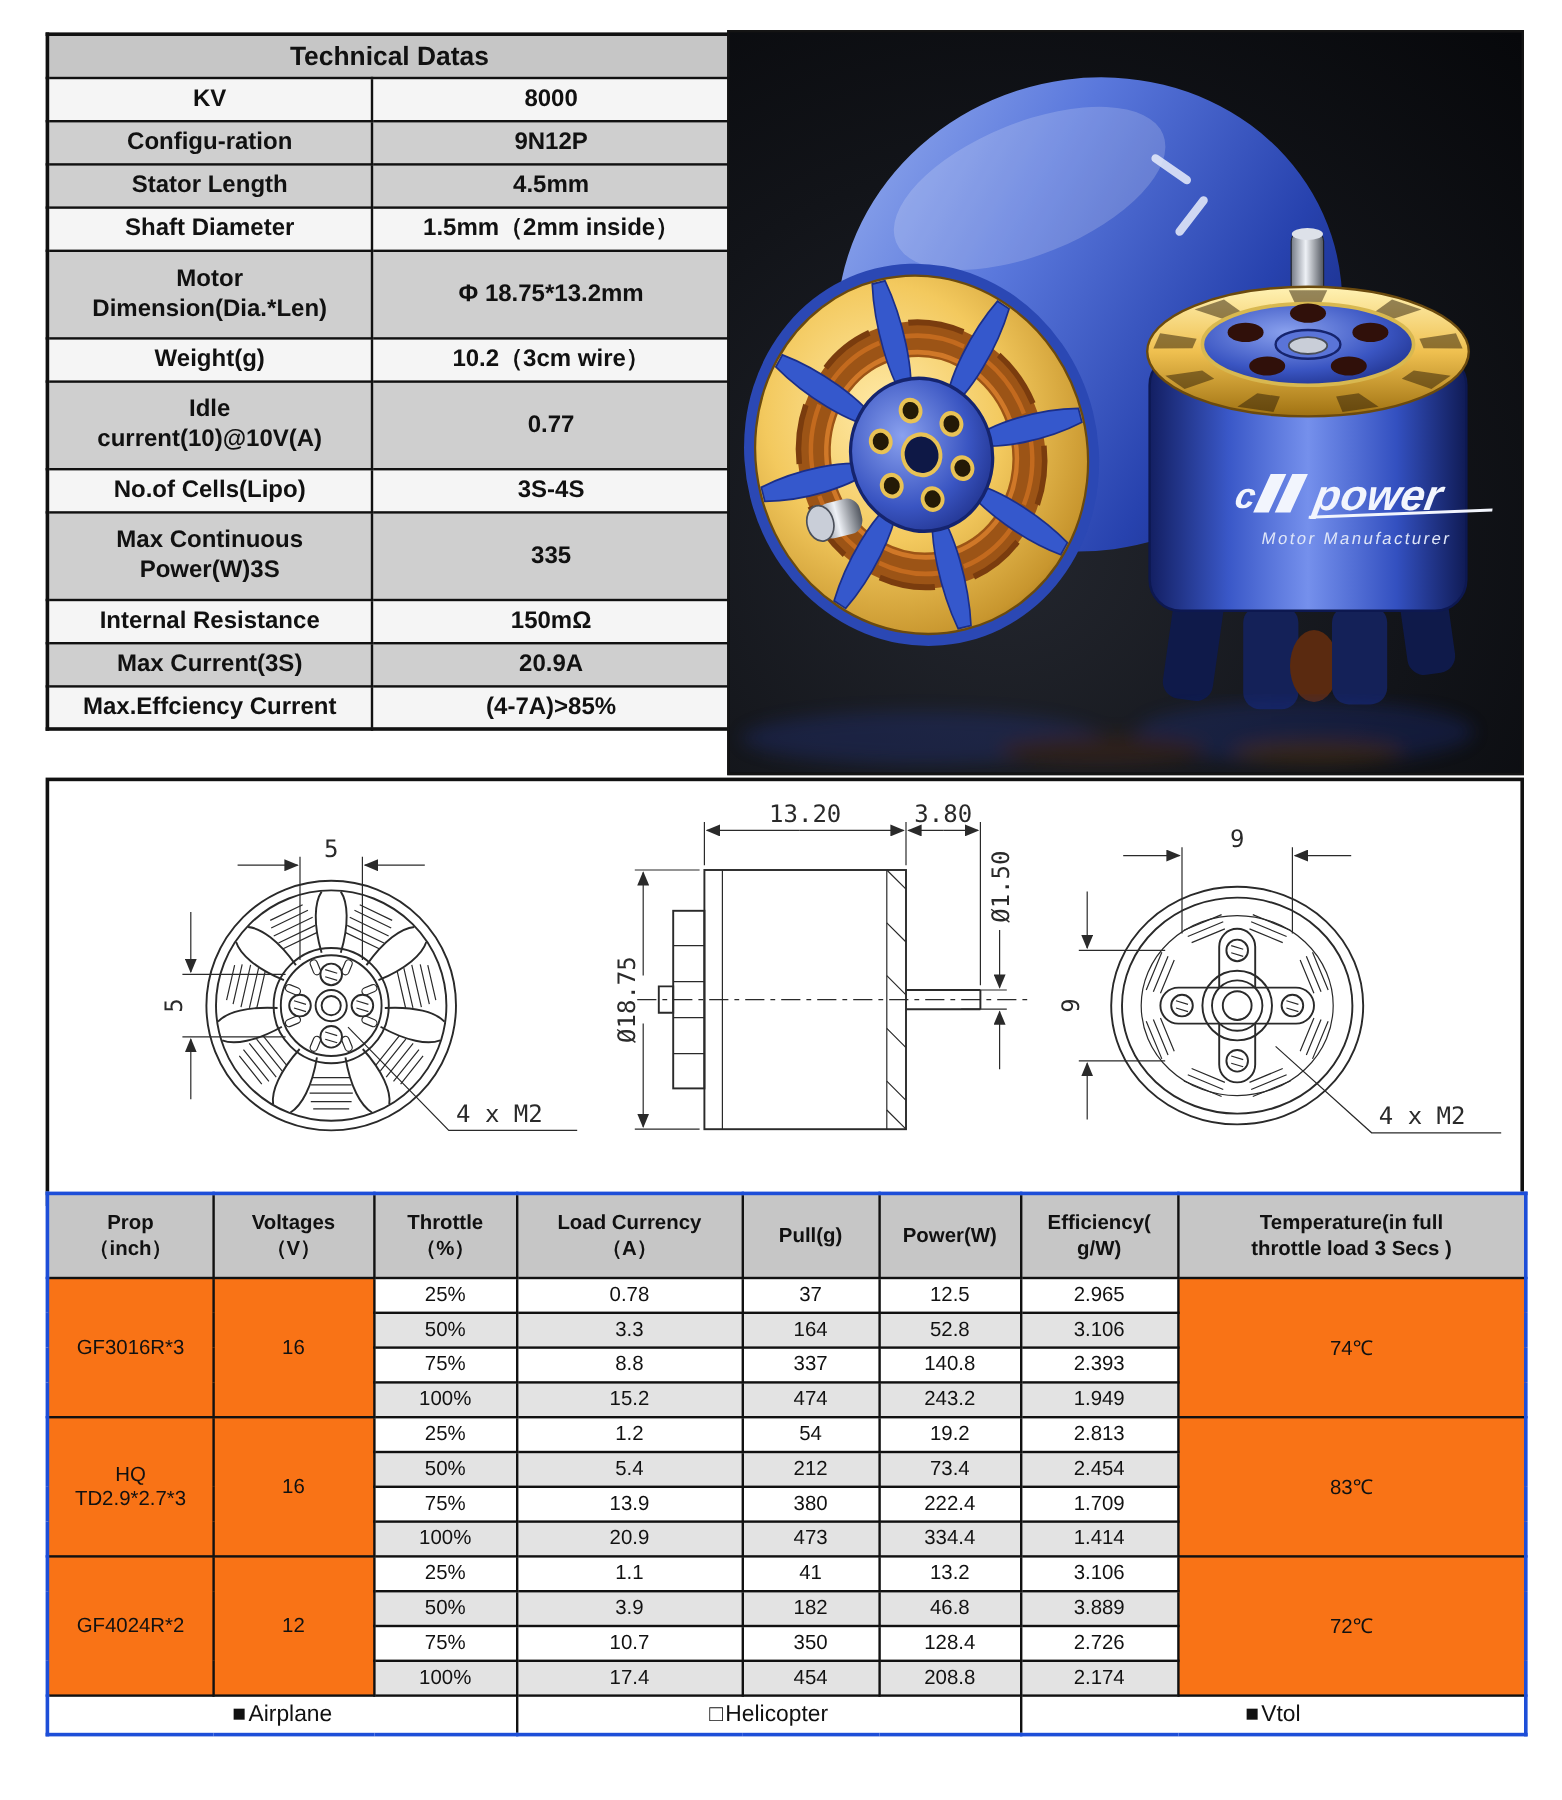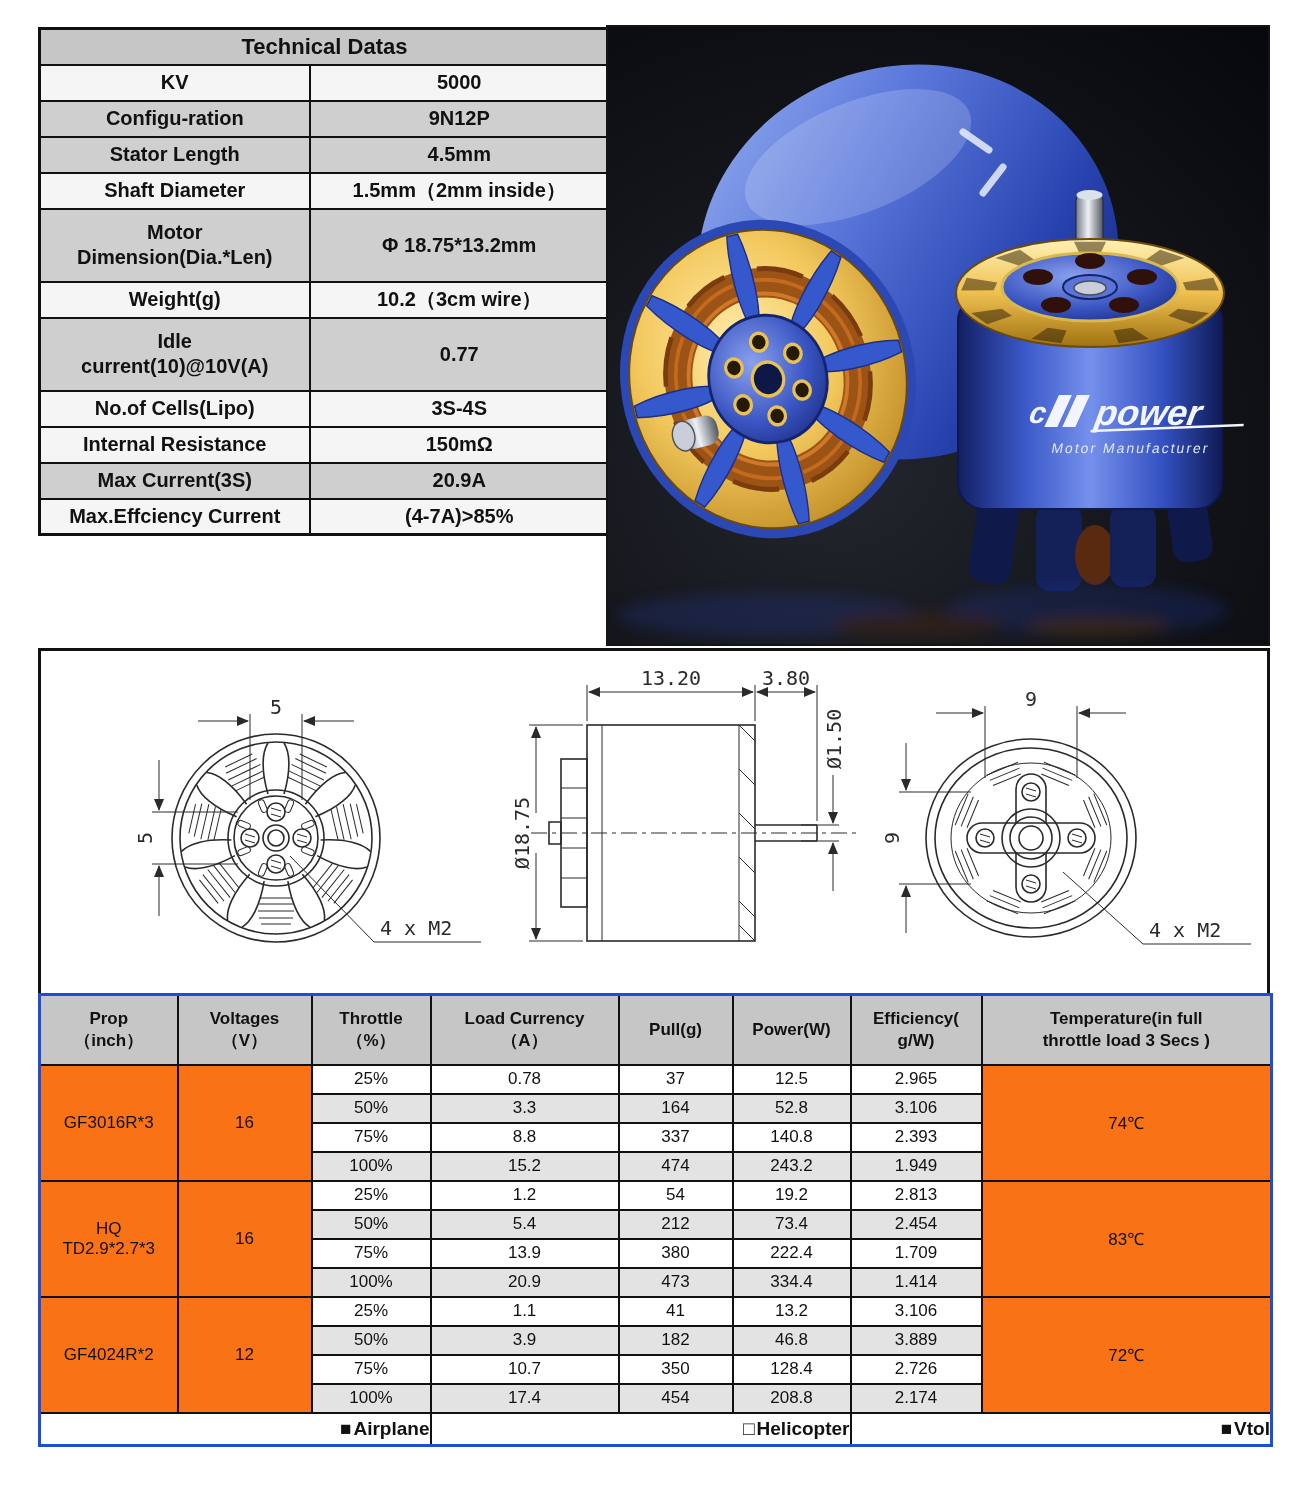--- a/index.html
+++ b/index.html
@@ -51,38 +51,38 @@
     border:3px solid #1d4ed8; background:#fff;
   }
   .perf th, .perf td {
     border:2px solid #111; text-align:center; vertical-align:middle;
     white-space:pre-line; font-size:17px;
   }
   .perf th { background:#c6c6c6; font-weight:bold; height:70px; line-height:1.3; }
   .perf td { height:29px; background:#fff; }
   .perf tr.stripe td { background:#e3e3e3; }
   .perf td.group { background:#f97316; font-size:17px; }
-  .perf td.foot { height:33px; font-weight:bold; font-size:19px; background:#fff;text-align:right; }
+  .perf td.foot { height:33px; font-weight:normal; font-size:19px; background:#fff; }
   .perf td.foot .box { margin-right:2px; }
 </style>
 </head>
 <body>
 
 <table class="tech">
   <colgroup>
       <col style="width:270px">
       <col style="width:300px">
     </colgroup>
   <tbody>
     <tr>
       <td class="title" colspan="2">Technical Datas</td>
     </tr>
   <tr class="light">
         <td class="lbl">KV</td>
-        <td class="val">5000</td>
+        <td class="val">8000</td>
       </tr>
       <tr class="gray">
         <td class="lbl">Configu-ration</td>
         <td class="val">9N12P</td>
       </tr>
       <tr class="gray">
         <td class="lbl">Stator Length</td>
         <td class="val">4.5mm</td>
       </tr>
       <tr class="light">
@@ -99,20 +99,25 @@
         <td class="val">10.2（3cm wire）</td>
       </tr>
       <tr class="gray tall">
         <td class="lbl">Idle
 current(10)@10V(A)</td>
         <td class="val">0.77</td>
       </tr>
       <tr class="light">
         <td class="lbl">No.of Cells(Lipo)</td>
         <td class="val">3S-4S</td>
+      </tr>
+      <tr class="gray tall">
+        <td class="lbl">Max Continuous
+Power(W)3S</td>
+        <td class="val">335</td>
       </tr>
       <tr class="light">
         <td class="lbl">Internal Resistance</td>
         <td class="val">150mΩ</td>
       </tr>
       <tr class="gray">
         <td class="lbl">Max Current(3S)</td>
         <td class="val">20.9A</td>
       </tr>
       <tr class="light">

